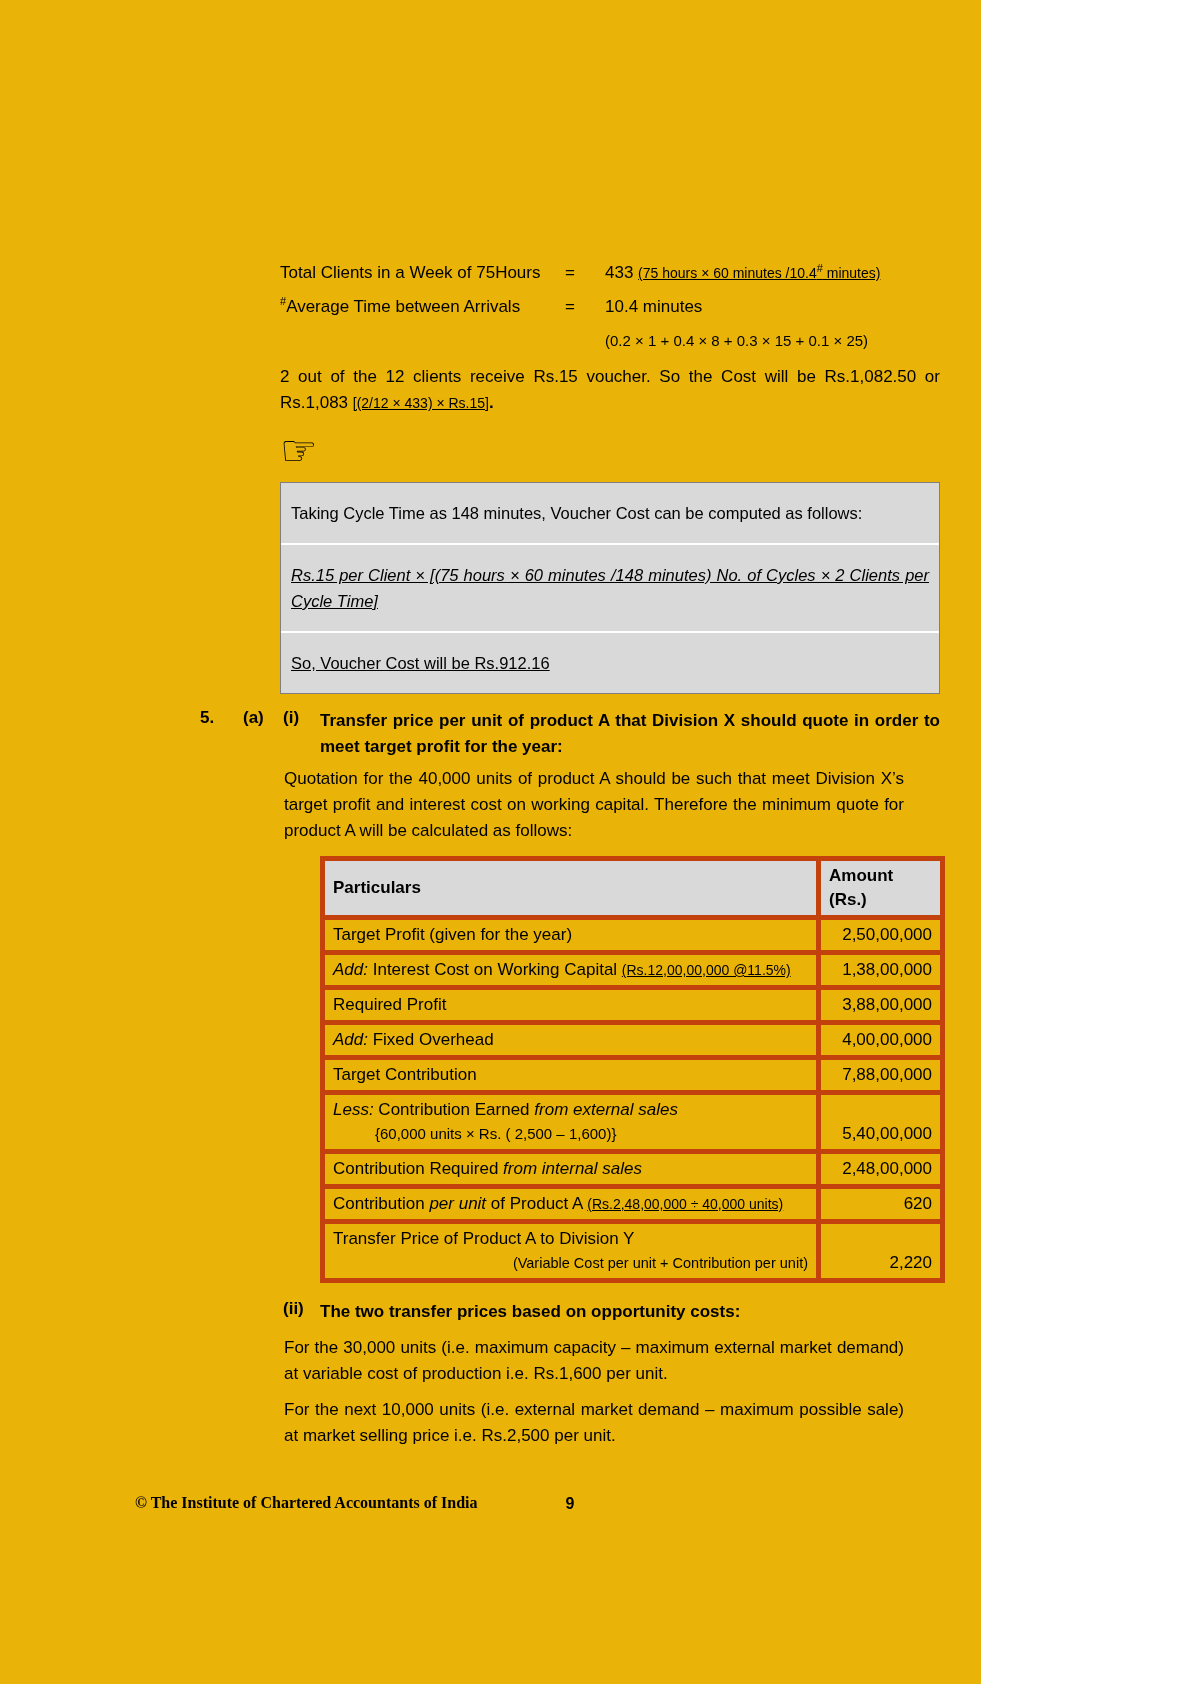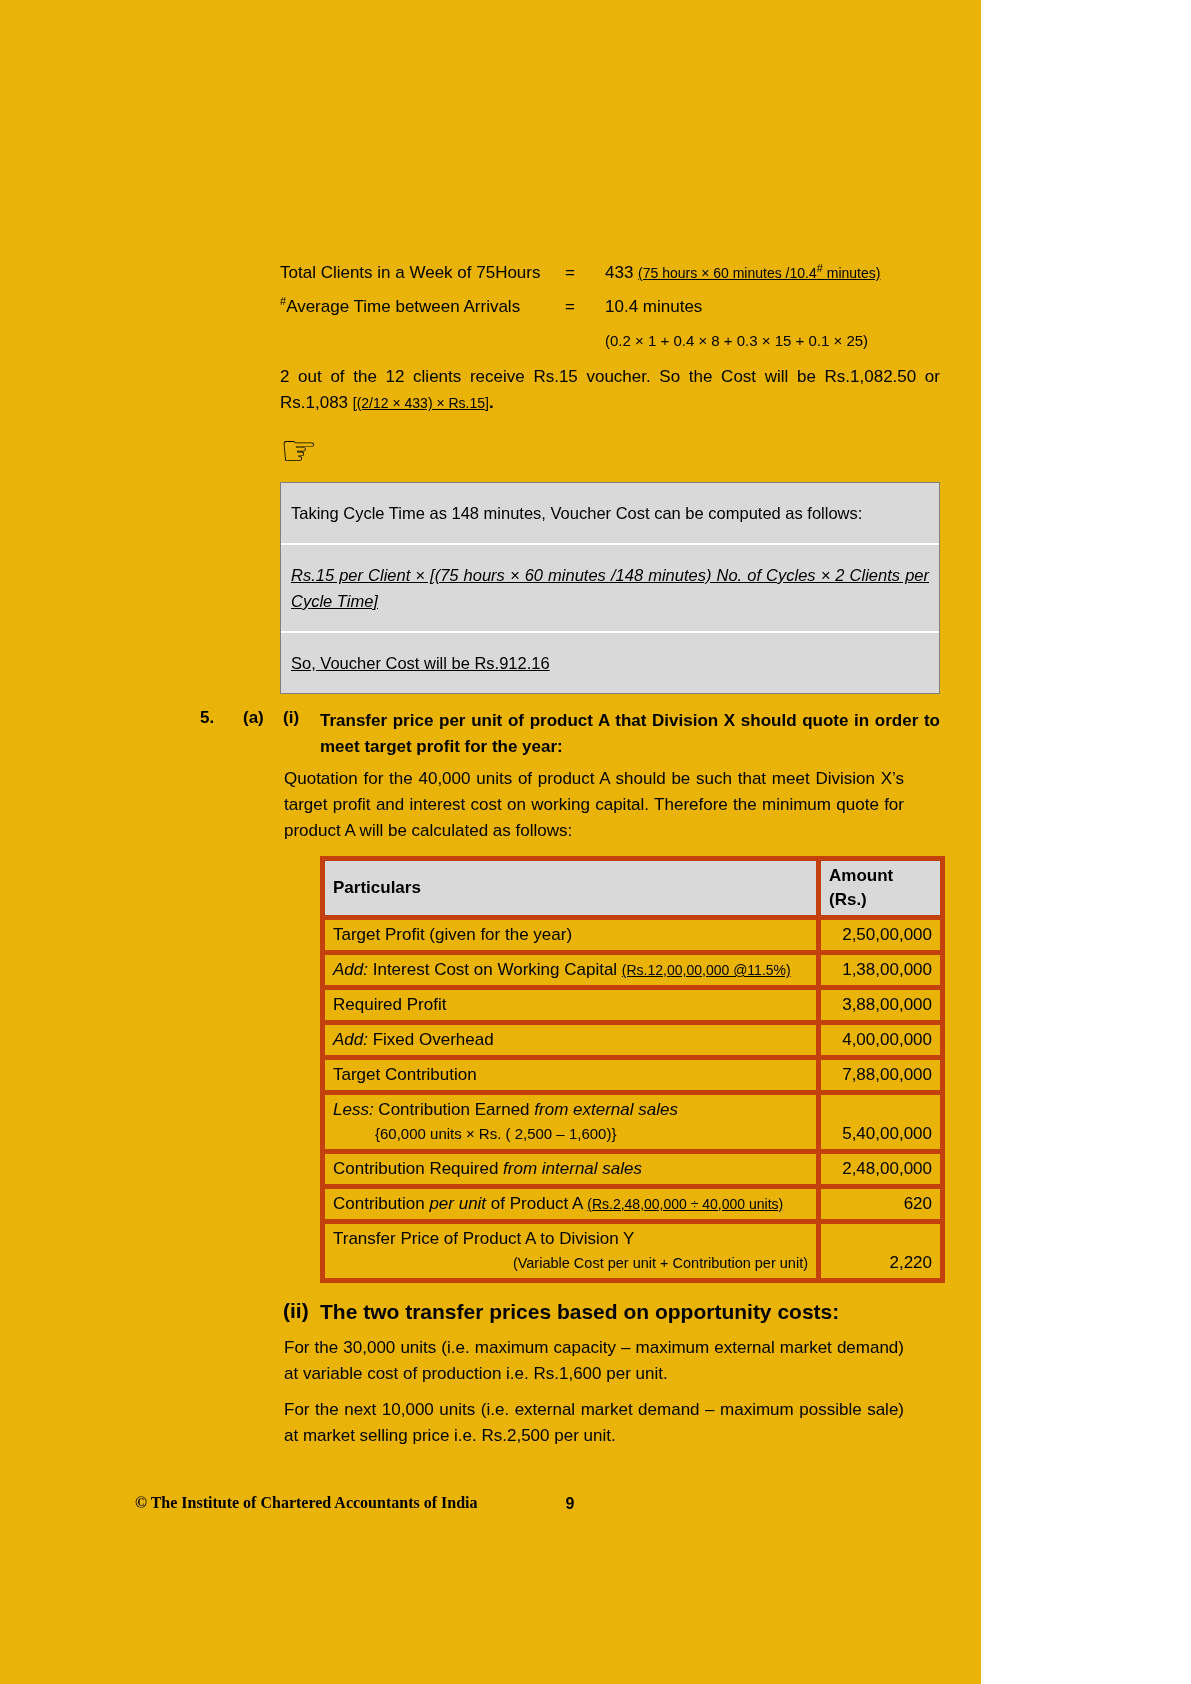--- a/index.html
+++ b/index.html
@@ -22,21 +22,21 @@
 
   .notebox { margin-top:8px; border:1px solid #7f7f7f; background:#d9d9d9; }
   .nrow { padding:17px 10px; font-size:16.5px; line-height:26px; }
   .nrow + .nrow { border-top:2px solid #ffffff;text-decoration:underline; }
   .nrow.it { text-align:justify; }
 
   .it { font-style:italic; }
   .b  { font-weight:bold; }
 
   .sec-row  { display:grid; grid-template-columns:43px 40px 37px auto; margin-top:14px; font-size:17px; }
-  .sec-row2 { display:grid; grid-template-columns:37px auto; margin-left:83px; width:657px; margin-top:16px; font-size:21px; }
+  .sec-row2 { display:grid; grid-template-columns:37px auto; margin-left:83px; width:657px; margin-top:16px; font-size:17px; }
   .head { font-weight:bold; line-height:26px; text-align:justify; }
 
   .body-ind { margin-left:84px; width:620px; }
 
   .dtable { border-collapse:collapse; margin:12px 0 0 120px; width:620px; table-layout:fixed; }
   .dtable th, .dtable td { border:5px solid #c2410c; font-size:17px; padding:3px 8px; line-height:24px; text-align:left; vertical-align:middle; }
   .dtable th { background:#d9d9d9; font-weight:bold; }
   .dtable col.c-part { width:496px; }
   .dtable col.c-amt  { width:124px; }
   .amt { text-align:right !important; vertical-align:bottom !important; }

